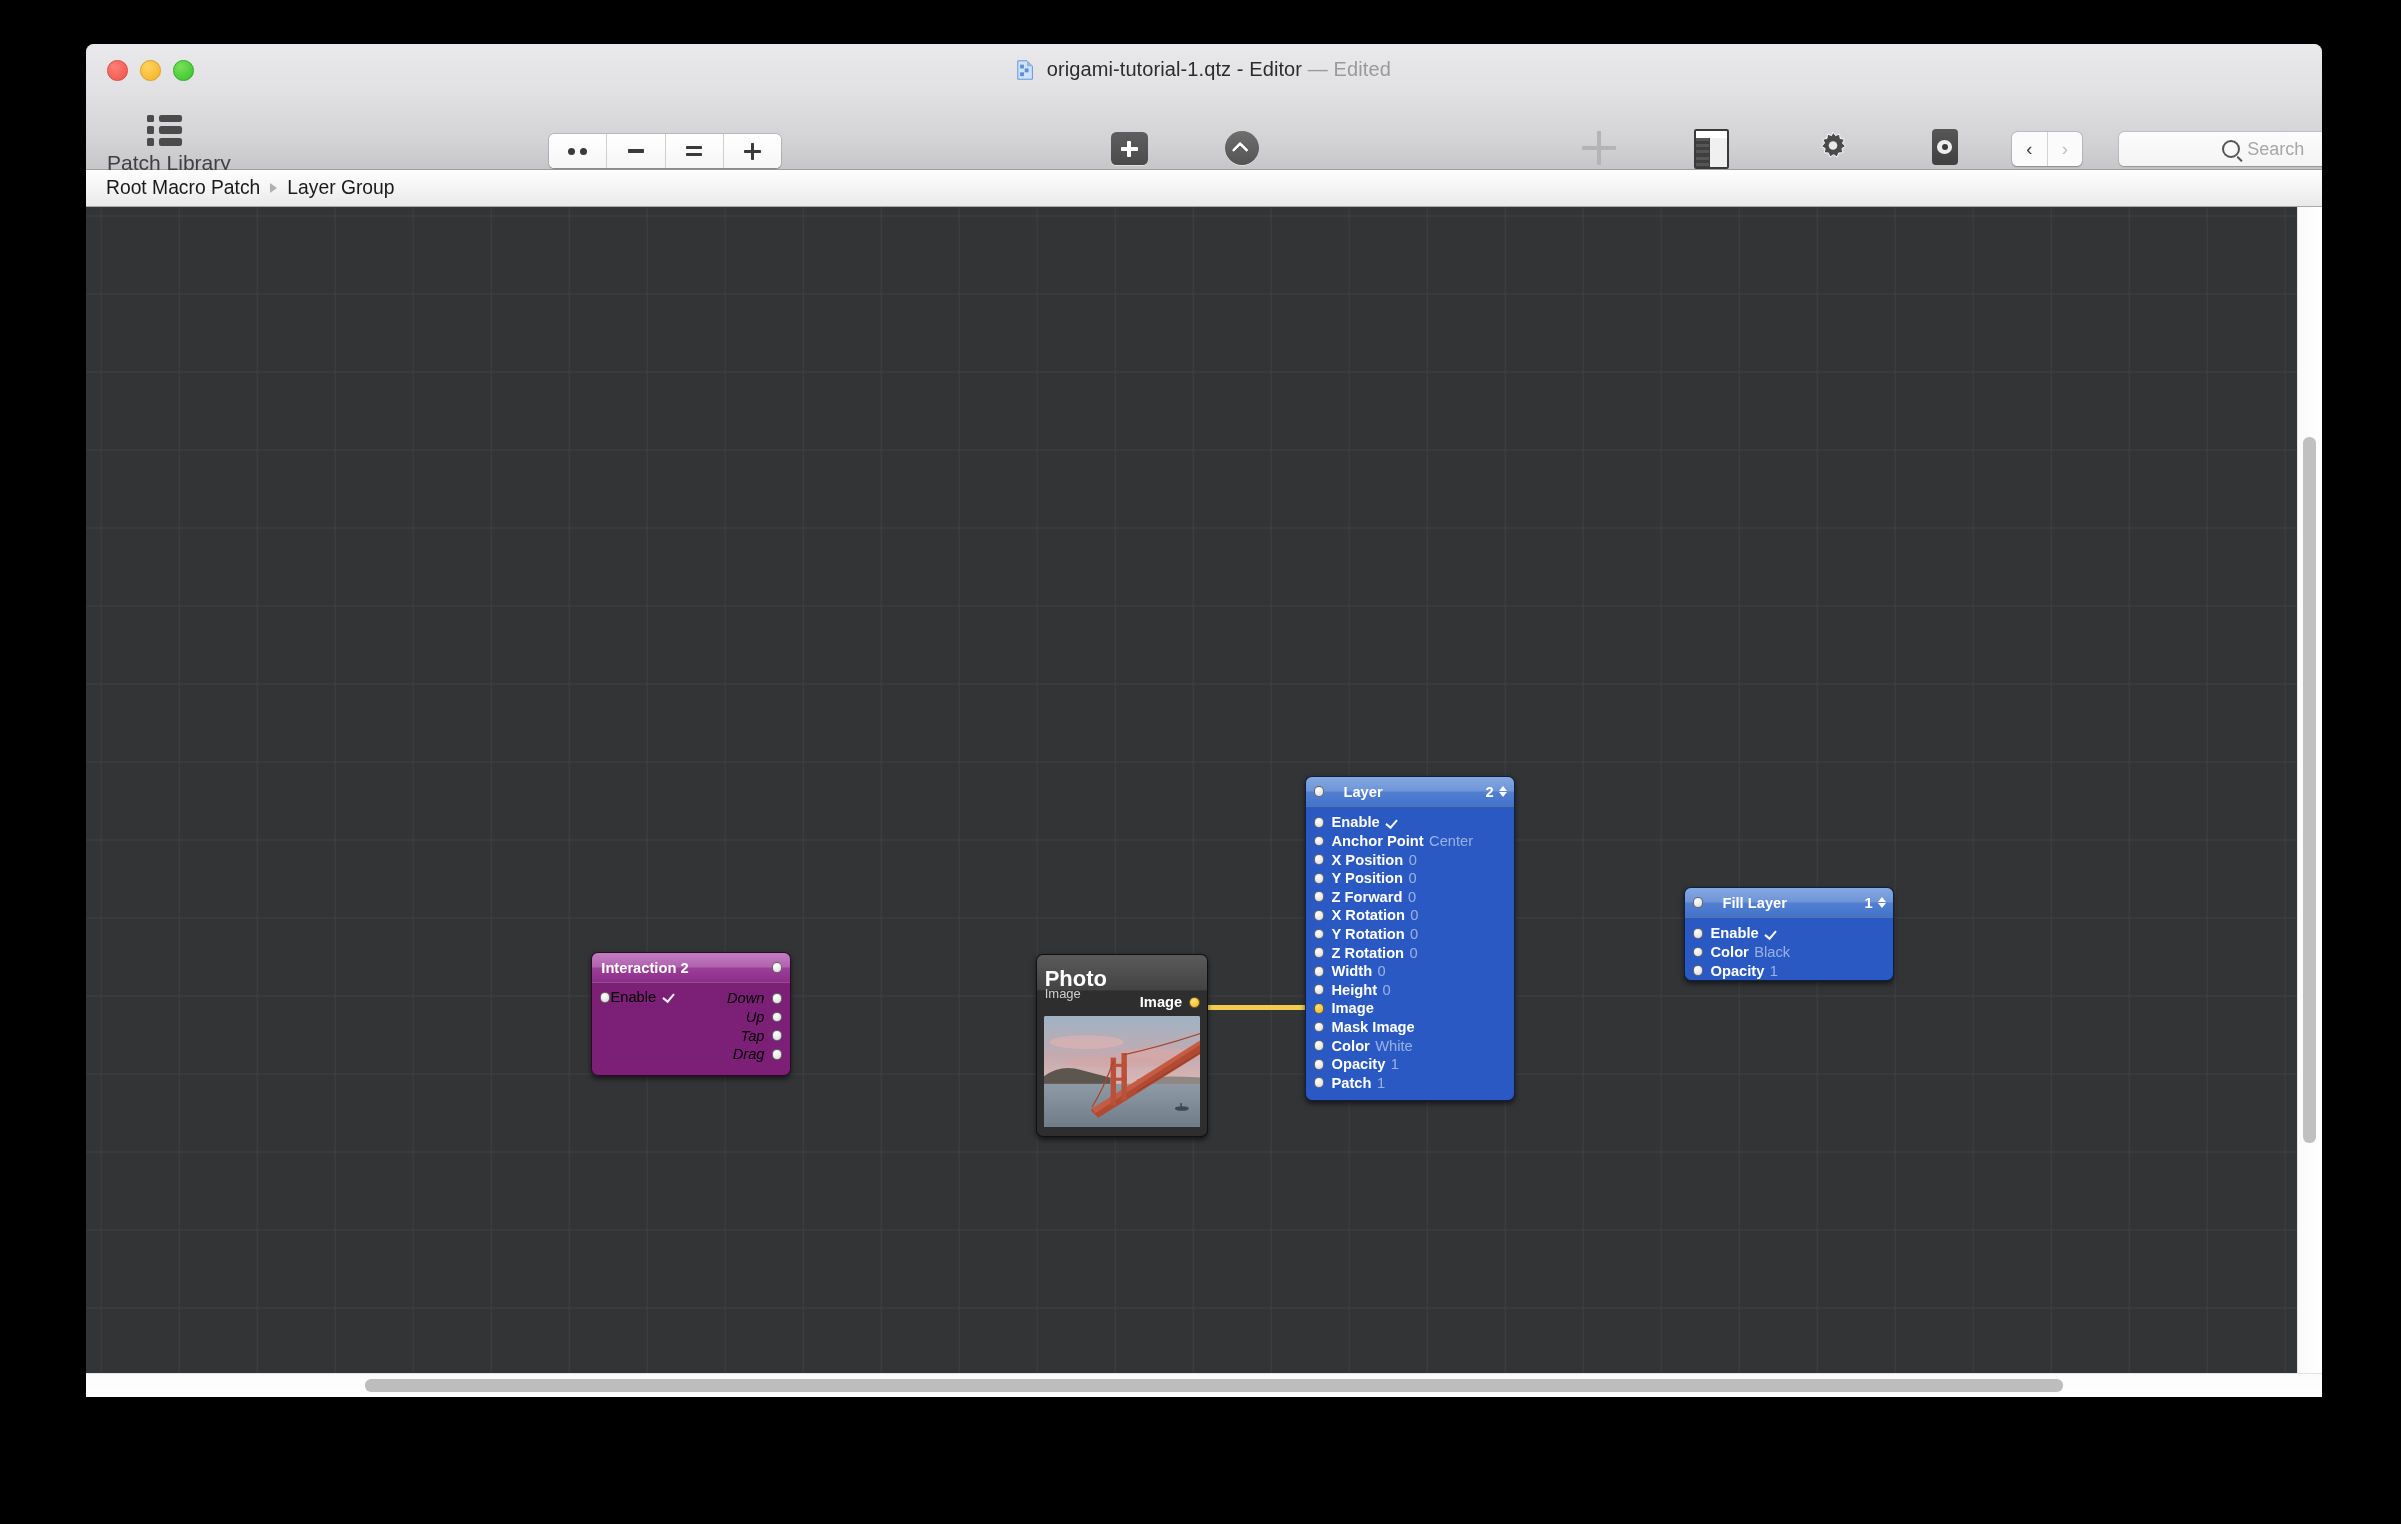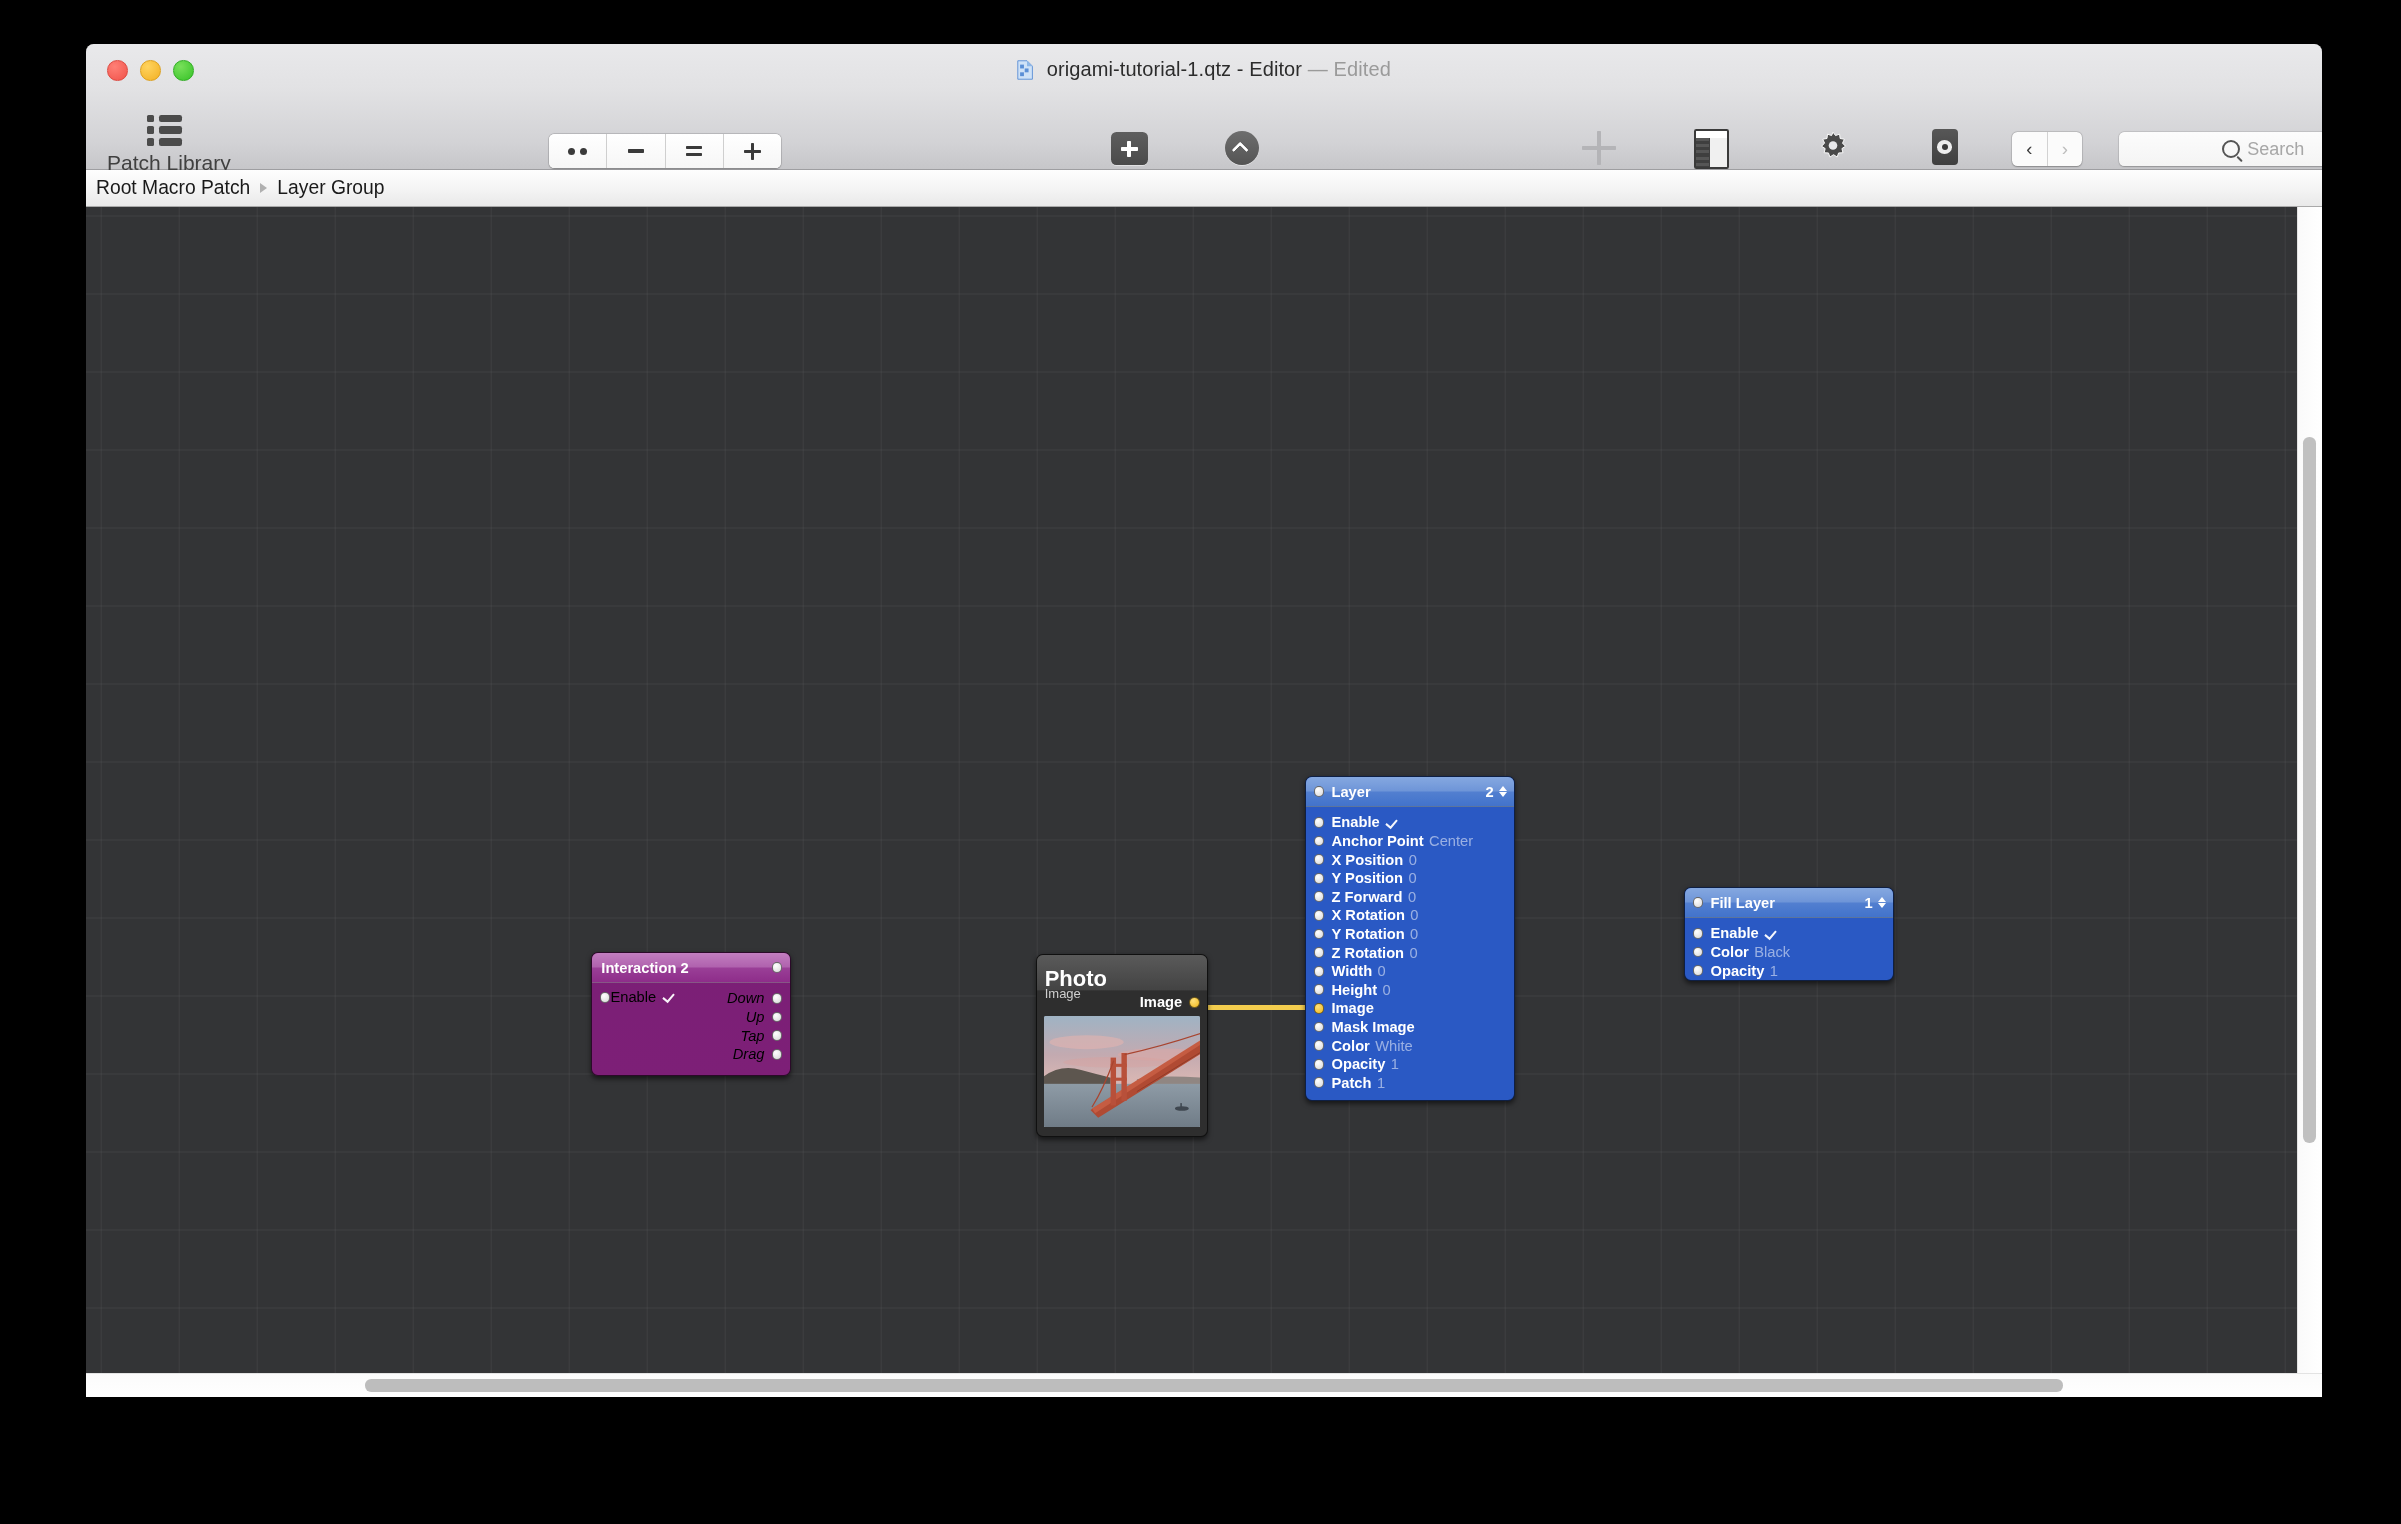--- a/index.html
+++ b/index.html
@@ -263,21 +263,21 @@
   #tb-search .tb-label { margin-top: 7px; }
 
   
   #breadcrumb {
     position: relative;
     height: 37px;
     background: linear-gradient(to bottom,#fefefe 0%, #f4f4f4 55%, #e9e9e9 100%);
     border-bottom: 0.8px solid #a9a9a9;
     display: flex;
     align-items: center;
-    padding-left: 10px;
+    padding-left: 20px;
     box-sizing: border-box;
     text-align: center;
   }
   .bc-seg { font-size: 19.3px; color: #1a1a1a; }
   .bc-arrow {
     margin: 0 10px;
     width: 0; height: 0;
     border-left: 7.7px solid #b0b0b0;
     border-top: 5.4px solid transparent;
     border-bottom: 5.4px solid transparent;
@@ -344,20 +344,21 @@
     border: 0.8px solid rgba(0,0,0,0.65);
     box-sizing: border-box;
     font-size: 14.7px;
   }
   .node-title {
     font-weight: bold;
     color: #fff;
     display: flex;
     align-items: center;
     position: relative;
+    gap: 12px;
   }
   .port-dot {
     width: 10.8px; height: 10.8px;
     border-radius: 50%;
     background: radial-gradient(circle at 35% 30%, #ffffff, #d8d8d8);
     border: 0.8px solid rgba(0,0,0,0.55);
     box-sizing: border-box;
     flex: none;
   }
   .port-dot.yellow {

